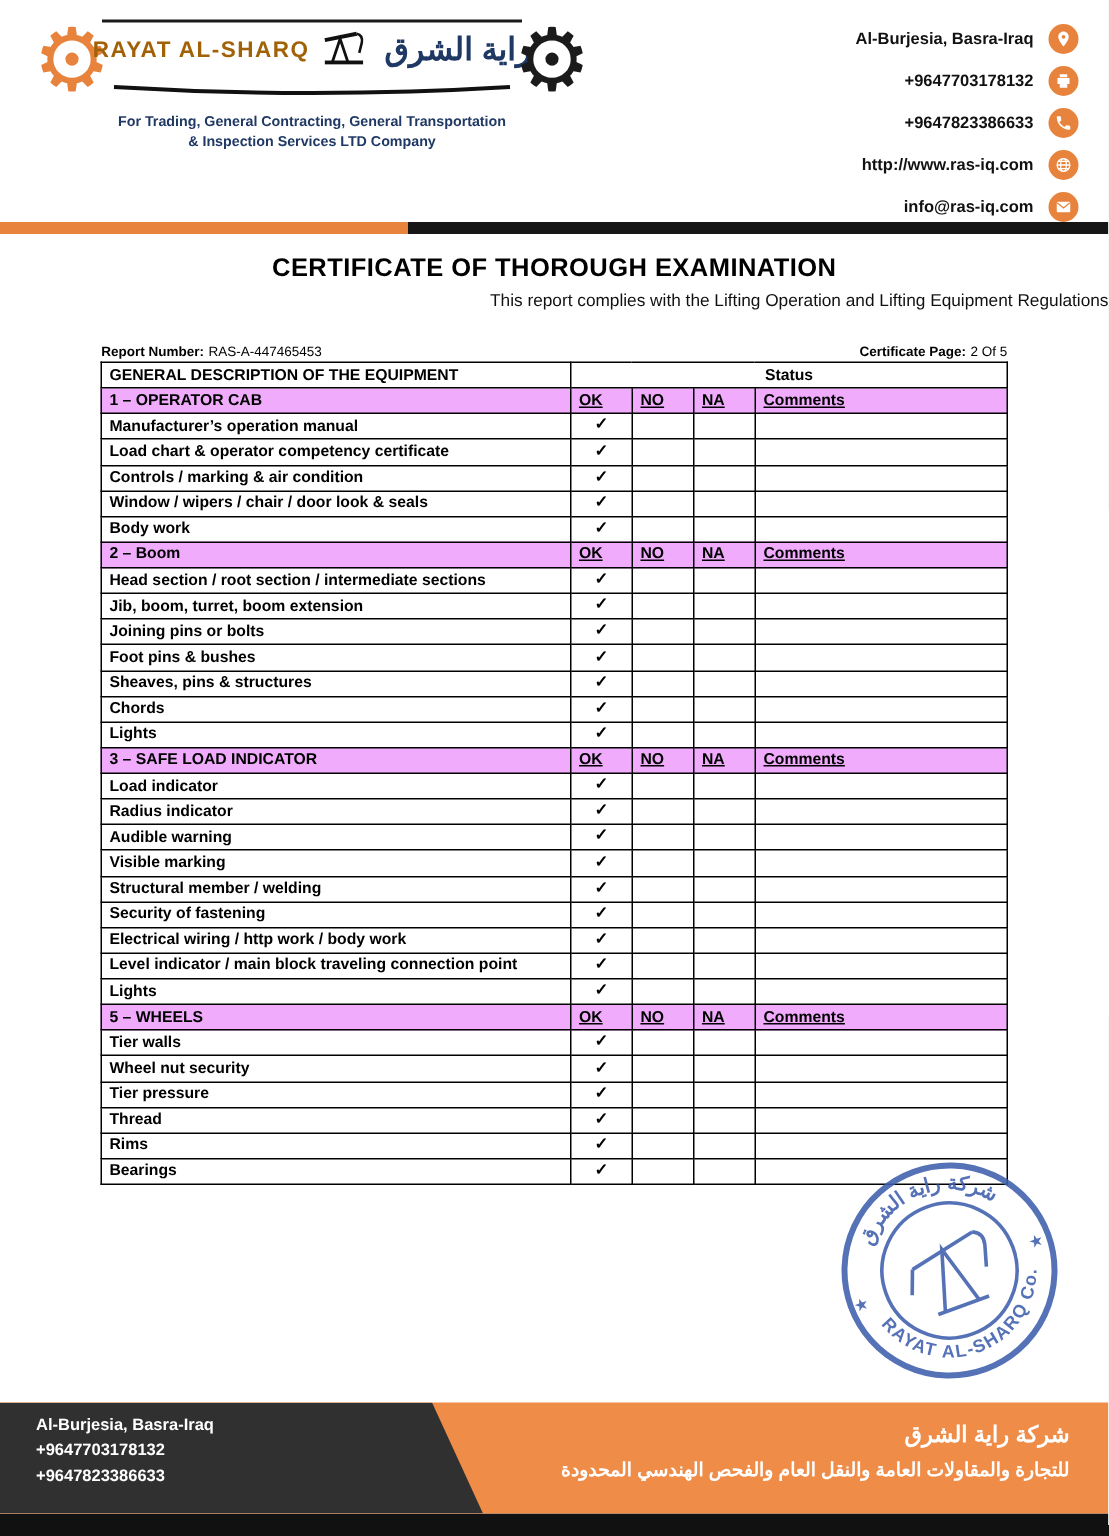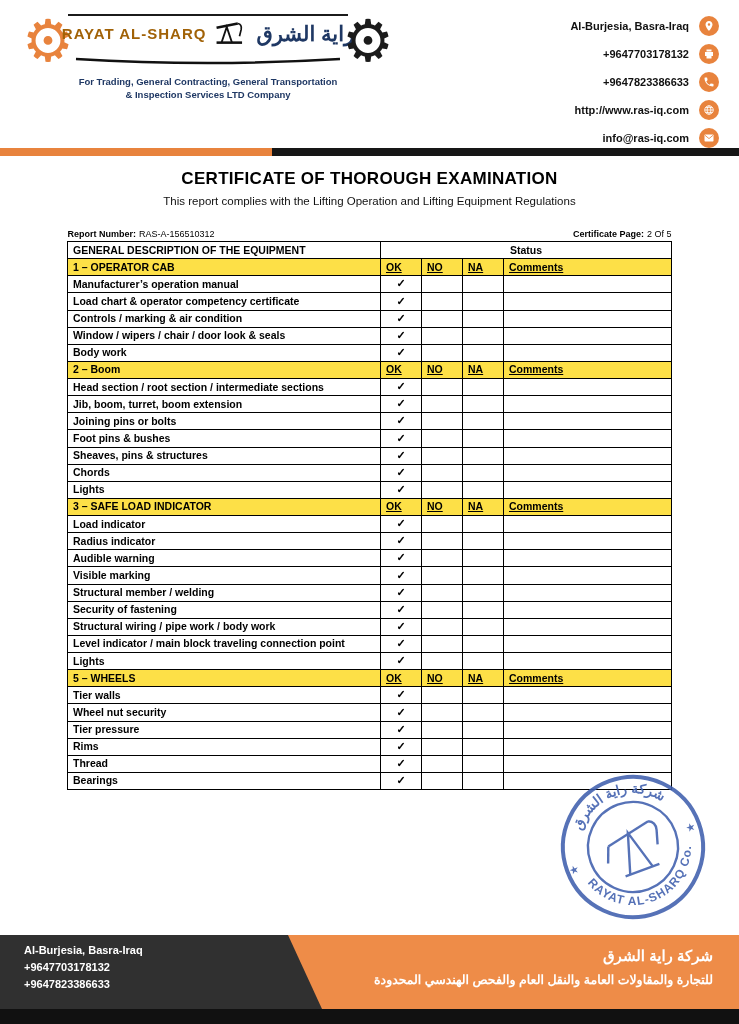--- a/index.html
+++ b/index.html
@@ -27,33 +27,33 @@
   .contact-icon { width:20px; height:20px; border-radius:50%; background:#E8833D; display:flex; align-items:center; justify-content:center; flex:0 0 auto; }
   .contact-icon svg { width:12px; height:12px; display:block; }
 
   
   .bar-top { display:flex; height:8px; }
   .seg-orange { width:272px; background:#E8833D; }
   .seg-black { flex:1; background:#161616; }
 
   
   .title { margin-top:13px; text-align:center; font-size:17px; font-weight:bold; color:#000; letter-spacing:.3px; }
-  .subtitle { margin-top:6px; text-align:center; font-size:11.5px; color:#111; }
+  .subtitle { margin-top:6px; text-align:right; font-size:11.5px; color:#111; }
 
   
   .report-row { width:604px; margin:22px auto 0; display:flex; justify-content:space-between; font-size:9px; color:#000; }
   .meta-label { font-weight:bold; }
   .meta-value { margin-left:3px; }
 
   
   table.equip { width:604px; margin:2px auto 0; border-collapse:collapse; table-layout:fixed; }
   .equip td, .equip th { border:1px solid #000; font-size:10.5px; padding:1.5px 5px; color:#000; line-height:1.25; vertical-align:middle; }
   .desc-h { font-weight:bold; text-align:left; }
   .status-h { font-weight:bold; text-align:center; }
-  tr.section-row td { background:#fde047; font-weight:bold; }
+  tr.section-row td { background:#f0abfc; font-weight:bold; }
   tr.section-row td.c { text-align:left;text-decoration:underline; }
   td.item-label { font-weight:bold; }
   td.check-cell { text-align:center; font-weight:bold; font-size:11px; padding:1px 2px; }
   td.comments-cell { }
 
   
   .stamp { position:absolute; left:558px; top:772px; width:150px; height:150px; transform:rotate(-20deg); opacity:.88; pointer-events:none; }
 
   
   .footer { position:absolute; left:0; bottom:0; width:739px; }
@@ -154,21 +154,21 @@
   <div class="bar-top">
     <div class="seg-orange"></div>
     <div class="seg-black"></div>
   </div>
 
   <div class="title">CERTIFICATE OF THOROUGH EXAMINATION</div>
   <div class="subtitle">This report complies with the Lifting Operation and Lifting Equipment Regulations</div>
 
   <div class="report-row">
     <div>
-      <span class="meta-label">Report Number:</span><span class="meta-value">RAS-A-156510312</span>
+      <span class="meta-label">Report Number:</span><span class="meta-value">RAS-A-447465453</span>
     </div>
     <div>
       <span class="meta-label">Certificate Page:</span><span class="meta-value">2 Of 5</span>
     </div>
   </div>
 
   <table class="equip">
     <colgroup>
       <col style="width:313px">
         <col style="width:41px">
@@ -324,21 +324,21 @@
           <td class="comments-cell"></td>
         </tr>
         <tr class="item-row">
           <td class="item-label">Security of fastening</td>
           <td class="check-cell">✓</td>
           <td class="check-cell"></td>
           <td class="check-cell"></td>
           <td class="comments-cell"></td>
         </tr>
         <tr class="item-row">
-          <td class="item-label">Structural wiring / pipe work / body work</td>
+          <td class="item-label">Electrical wiring / http work / body work</td>
           <td class="check-cell">✓</td>
           <td class="check-cell"></td>
           <td class="check-cell"></td>
           <td class="comments-cell"></td>
         </tr>
         <tr class="item-row">
           <td class="item-label">Level indicator / main block traveling connection point</td>
           <td class="check-cell">✓</td>
           <td class="check-cell"></td>
           <td class="check-cell"></td>
@@ -373,28 +373,28 @@
           <td class="comments-cell"></td>
         </tr>
         <tr class="item-row">
           <td class="item-label">Tier pressure</td>
           <td class="check-cell">✓</td>
           <td class="check-cell"></td>
           <td class="check-cell"></td>
           <td class="comments-cell"></td>
         </tr>
         <tr class="item-row">
+          <td class="item-label">Thread</td>
+          <td class="check-cell">✓</td>
+          <td class="check-cell"></td>
+          <td class="check-cell"></td>
+          <td class="comments-cell"></td>
+        </tr>
+        <tr class="item-row">
           <td class="item-label">Rims</td>
-          <td class="check-cell">✓</td>
-          <td class="check-cell"></td>
-          <td class="check-cell"></td>
-          <td class="comments-cell"></td>
-        </tr>
-        <tr class="item-row">
-          <td class="item-label">Thread</td>
           <td class="check-cell">✓</td>
           <td class="check-cell"></td>
           <td class="check-cell"></td>
           <td class="comments-cell"></td>
         </tr>
         <tr class="item-row">
           <td class="item-label">Bearings</td>
           <td class="check-cell">✓</td>
           <td class="check-cell"></td>
           <td class="check-cell"></td>

